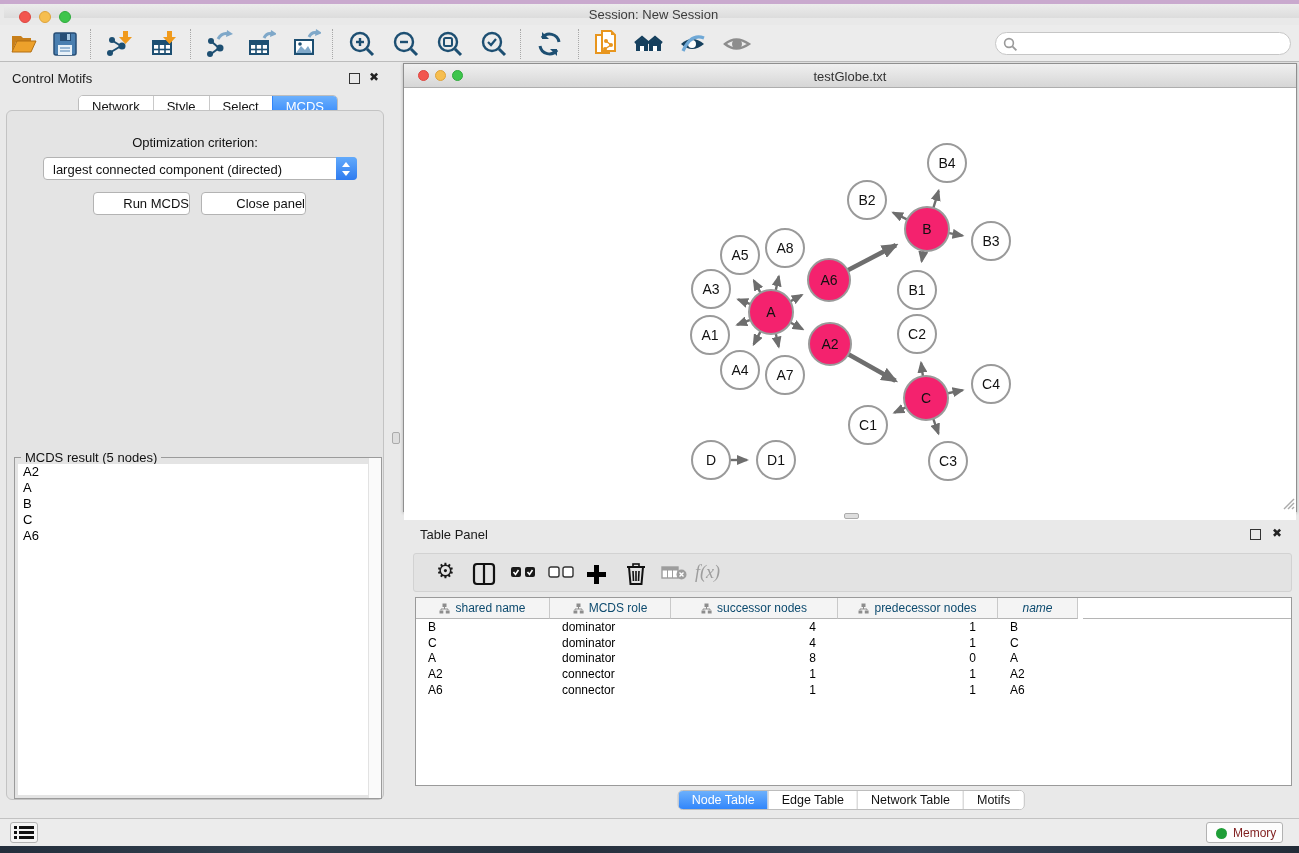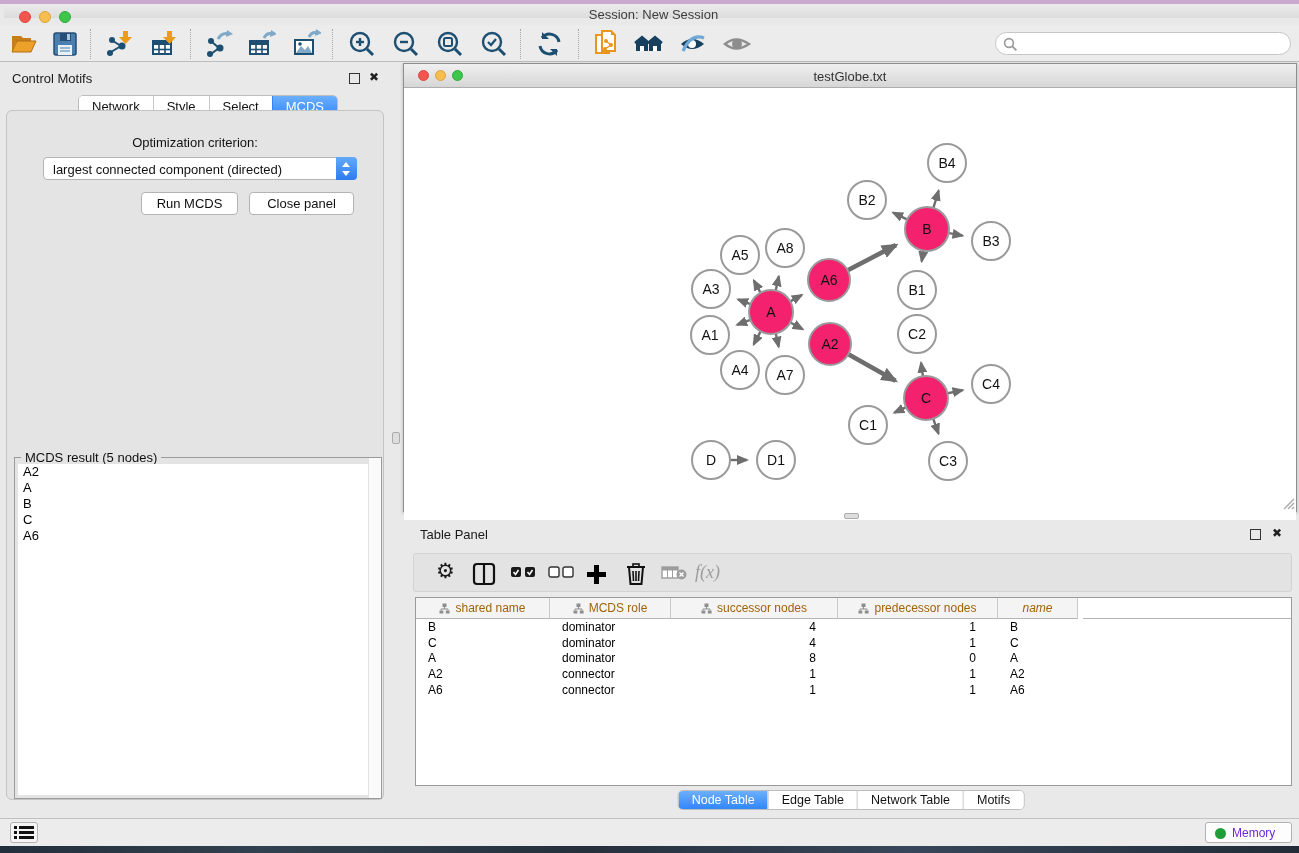--- a/index.html
+++ b/index.html
@@ -48,21 +48,21 @@
   .dropdown { position:absolute; left:36px; top:46px; width:314px; height:23px; background:#fff;
     border:1px solid #b3b3b3; border-radius:4px; cursor:pointer; }
   .dropdown .dd-text { position:absolute; left:9px; top:4px; font-size:13px; color:#111; }
   .dd-stepper { position:absolute; right:-1px; top:-1px; width:21px; height:23px; border-radius:0 4px 4px 0;
     background:linear-gradient(#62aafb,#2e7bf0); }
   .dd-stepper .up { position:absolute; left:6px; top:5px; width:0; height:0;
     border-left:4.5px solid transparent; border-right:4.5px solid transparent; border-bottom:5px solid #fff; }
   .dd-stepper .down { position:absolute; left:6px; bottom:4px; width:0; height:0;
     border-left:4.5px solid transparent; border-right:4.5px solid transparent; border-top:5px solid #fff; }
   .cp-btn { position:absolute; top:81px; height:23px; background:#fff; border:1px solid #b3b3b3;
-    border-radius:4px; font-size:13px; color:#111; text-align:center; line-height:21px; cursor:pointer;margin-left:48px; }
+    border-radius:4px; font-size:13px; color:#111; text-align:right; line-height:21px; cursor:pointer; }
 
   .result-fieldset { position:absolute; left:7px; top:346px; width:368px; height:342px;
     border:1px solid #9b9b9b; }
   .result-legend { position:absolute; left:6px; top:-8px; background:#e4e4e4; padding:0 4px;
     font-size:13px; color:#111; }
   .result-list { position:absolute; left:3px; top:6px; right:3px; bottom:3px; background:#fff; }
   .result-scroll { position:absolute; right:0; top:0; bottom:0; width:13px; background:#fafafa;
     border-left:1px solid #e2e2e2; }
   .result-item { font-size:13px; color:#000; padding-left:5px; line-height:16px; }
 
@@ -88,38 +88,38 @@
     background:#e3e3e3; border:1px solid #d2d2d2; border-radius:3px; }
   .tp-icon { position:absolute; top:8px; height:24px; cursor:pointer; }
   .tp-icon.disabled { cursor:default; }
   .gear-glyph { font-family:"DejaVu Sans", sans-serif; font-size:21px; color:#1a1a1a; line-height:24px; }
   .fx-glyph { font-family:"Liberation Serif", serif; font-style:italic; font-size:18px; color:#9d9d9d; line-height:24px; }
 
   .data-table { position:absolute; left:12px; top:77px; width:877px; height:189px;
     background:#fff; border:1px solid #9a9a9a; overflow:hidden; }
   .dt-header { position:absolute; left:0; top:0; height:21px; display:flex; }
   .dt-hcell { height:21px; background:#f4f4f4; border-right:1px solid #c9c9c9; border-bottom:1px solid #b5b5b5;
-    display:flex; align-items:center; justify-content:center; gap:5px; font-size:12px; color:#a16207; cursor:pointer; }
+    display:flex; align-items:center; justify-content:center; gap:5px; font-size:12px; color:#0c4a6e; cursor:pointer; }
   .dt-header-rest { position:absolute; top:0; height:21px; border-bottom:1px solid #b5b5b5; background:#fff; }
   .dt-rows { position:absolute; left:0; top:22px; right:0; }
   .dt-row { display:flex; height:15.7px; line-height:15.7px; font-size:12px; color:#000; cursor:default; }
   .dt-cell { overflow:hidden; white-space:nowrap; }
   .dt-cell.left { padding-left:12px; text-align:left; }
   .dt-cell.right { padding-right:22px; text-align:right; }
 
   .tp-tabs { position:absolute; left:50%; transform:translateX(-50%); top:270px; }
   .tp-tabs .seg-tab { font-size:12.5px; padding:2px 13px; }
 
   
   .status-bar { position:absolute; left:0; top:818px; width:1299px; height:28px;
     background:#ececec; border-top:1px solid #c2c2c2; }
   .list-btn { position:absolute; left:10px; top:3px; width:28px; height:21px; background:#f4f4f4;
     border:1px solid #b2b2b2; border-radius:3px; cursor:pointer; }
-  .memory-btn { position:absolute; right:7px; top:3px; width:87px; height:21px; background:#fdfdfd;
-    border:1px solid #b2b2b2; border-radius:3px; cursor:pointer; font-size:12px; color:#6d28d9; }
+  .memory-btn { position:absolute; right:16px; top:3px; width:77px; height:21px; background:#fdfdfd;
+    border:1px solid #b2b2b2; border-radius:3px; cursor:pointer; font-size:12px; color:#7f1d1d; }
   .memory-dot { position:absolute; left:9px; top:5px; width:11px; height:11px; border-radius:50%; background:#1f9e37; }
   .memory-label { position:absolute; left:26px; top:3px; }
   .bottom-strip { position:absolute; left:0; top:846px; width:1299px; height:7px;
     background:linear-gradient(90deg,#232e3c,#32414f 20%,#26303d 45%,#37465a 70%,#222c38); }
 
   svg { display:block; }
 </style>
 </head>
 <body>
 

